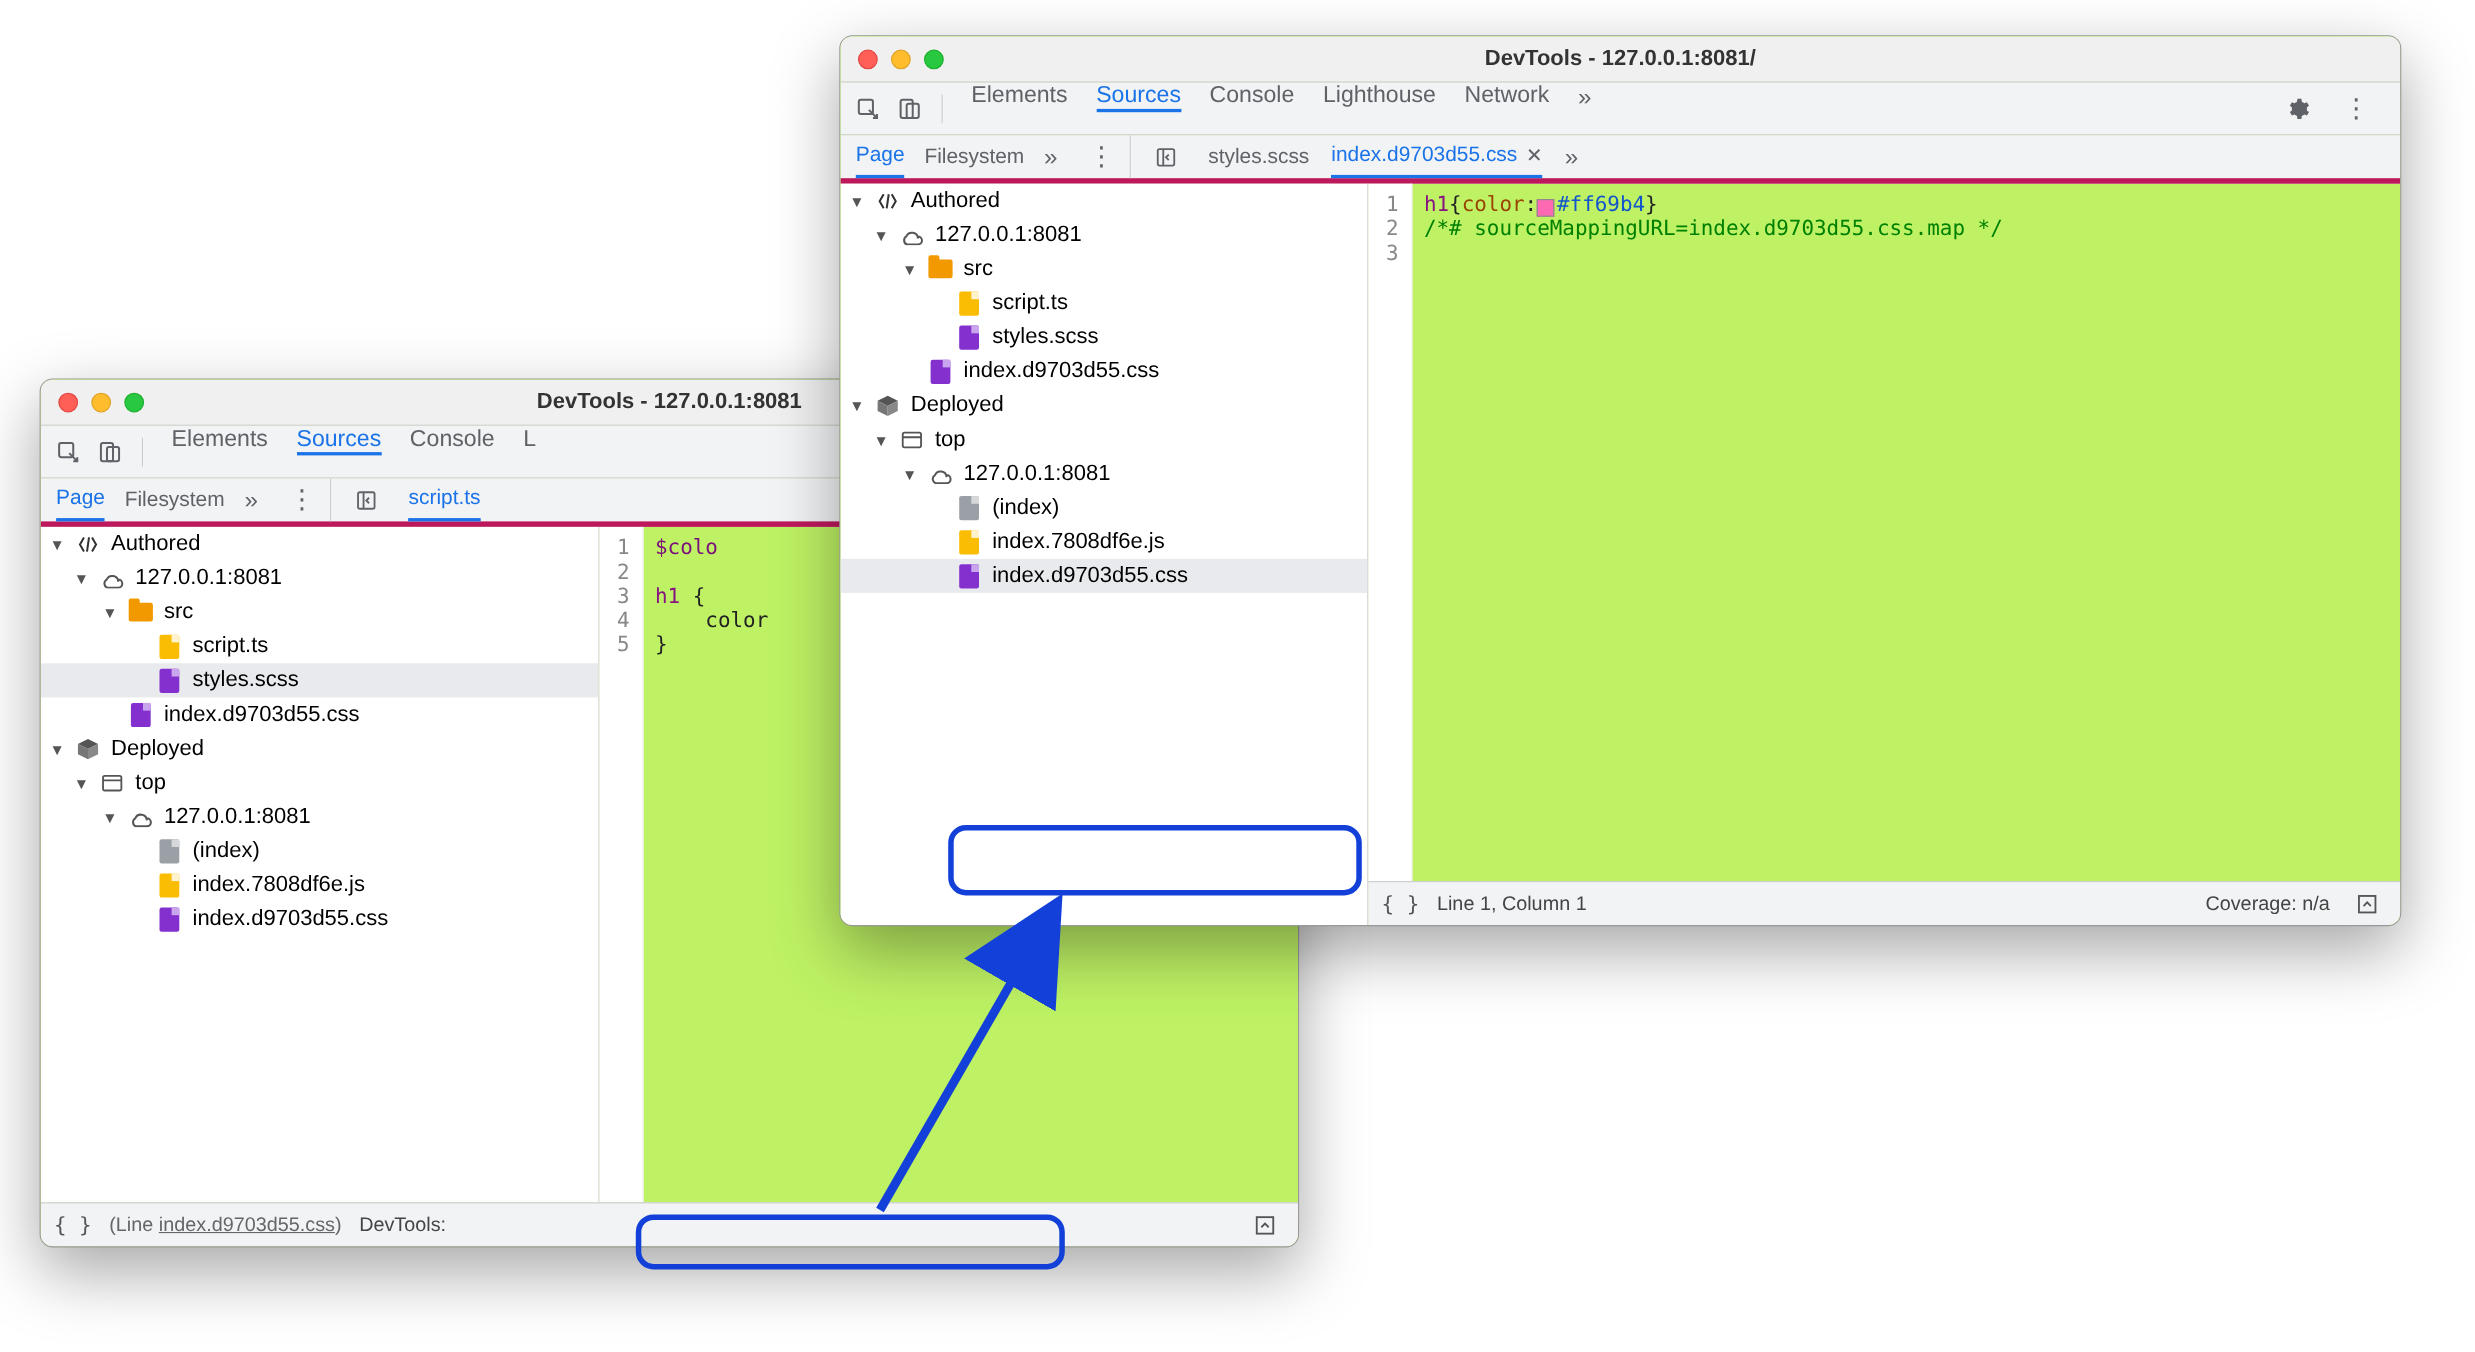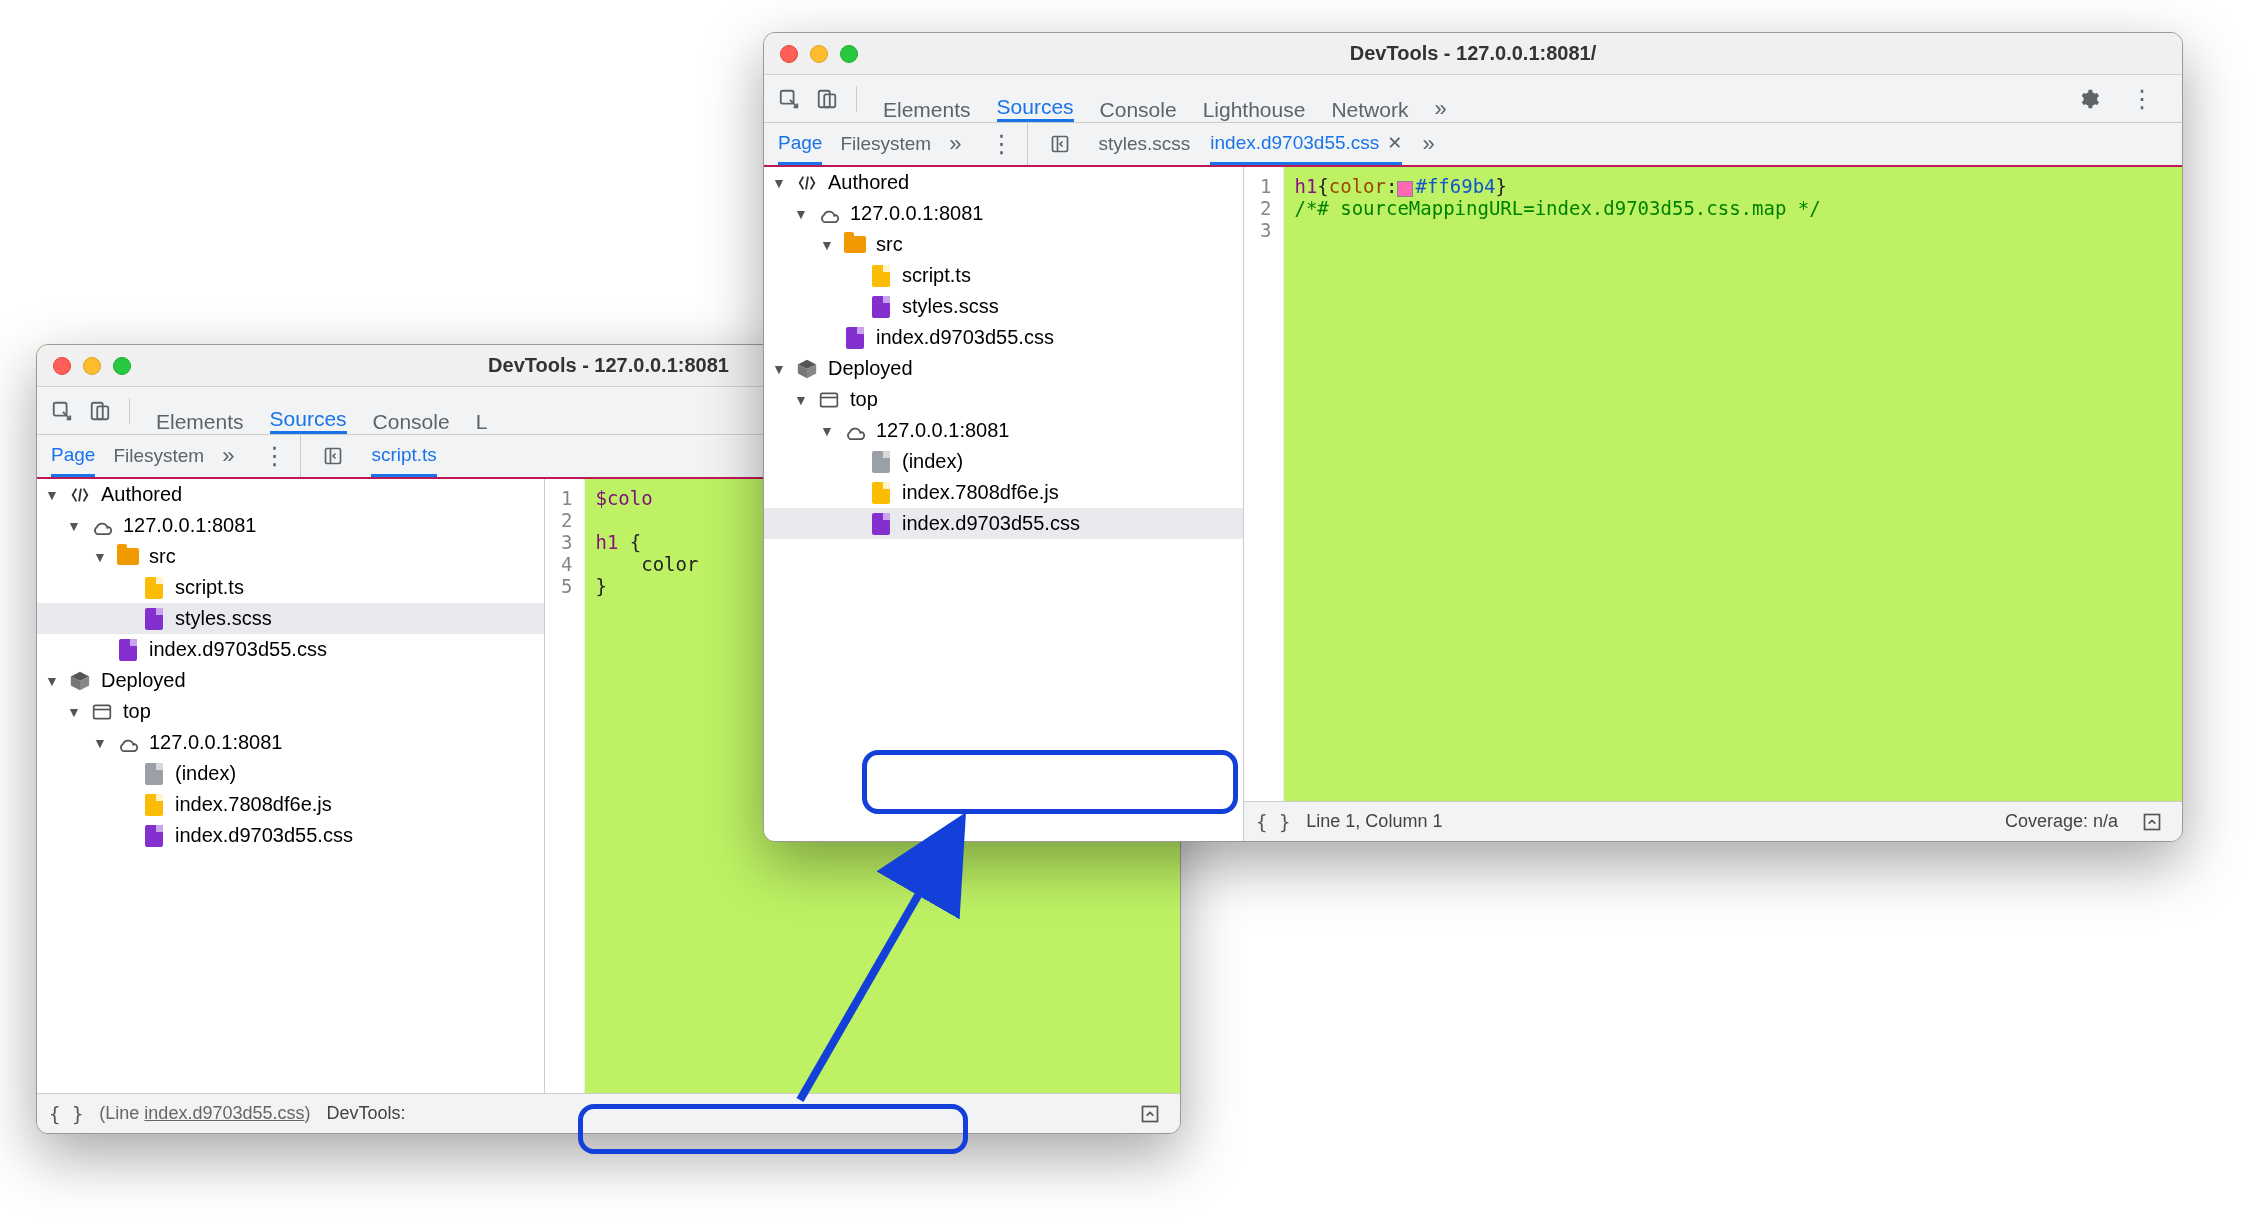--- a/index.html
+++ b/index.html
@@ -52,30 +52,30 @@
     align-items: center;
     border-bottom: 1px solid #ccc;
     background: #f1f3f4;
     height: 48px;
     padding: 0 6px;
     font-size: 21px;
     color: #5f6368;
   }
   .tool-icon { padding: 6px 8px; display: flex; align-items: center; color:#5f6368; cursor: pointer; }
   .tool-sep { width:1px; height:26px; background:#ccc; margin:0 10px; }
-  .tabs { display: flex; gap: 26px; padding: 0 16px; align-items: flex-end; height: 100%; }
+  .tabs { display: flex; gap: 26px; padding: 0 16px; align-items: flex-start; height: 100%; }
   .tab {
     display: flex; align-items: center;
     color: #5f6368; cursor: pointer; font-size: 21px;
   }
   .tab.active { color: #1a73e8; border-bottom: 3px solid #1a73e8; }
   .right-icons { margin-left:auto; display:flex; gap:8px; align-items:center; padding-right:8px; }
 
   .subtoolbar {
-    display:flex; align-items:center; border-bottom:2px solid #be185d;
+    display:flex; align-items:center; border-bottom:5px solid #be185d;
     height:44px; background:#f1f3f4; font-size:19px; color:#5f6368;
   }
   .sub-left { display:flex; align-items:center; gap:18px; padding:0 14px; height:100%; }
   .subtab { color:#5f6368; height:100%; display:flex; align-items:center; cursor:pointer;}
   .subtab.active { color:#1a73e8; border-bottom:3px solid #1a73e8;}
   .chev-more { font-size:22px; color:#5f6368; }
   .menu-dots { padding:0 14px; font-size:24px; color:#5f6368; cursor:pointer;}
   .vline { width:1px; height:100%; background:#ccc; }
   .subright { display:flex; align-items:center; gap:20px; padding:0 14px; height:100%; }
   .file-tab { font-size:19px; color:#5f6368; height:100%; display:flex; align-items:center; gap:8px; cursor:pointer;}

